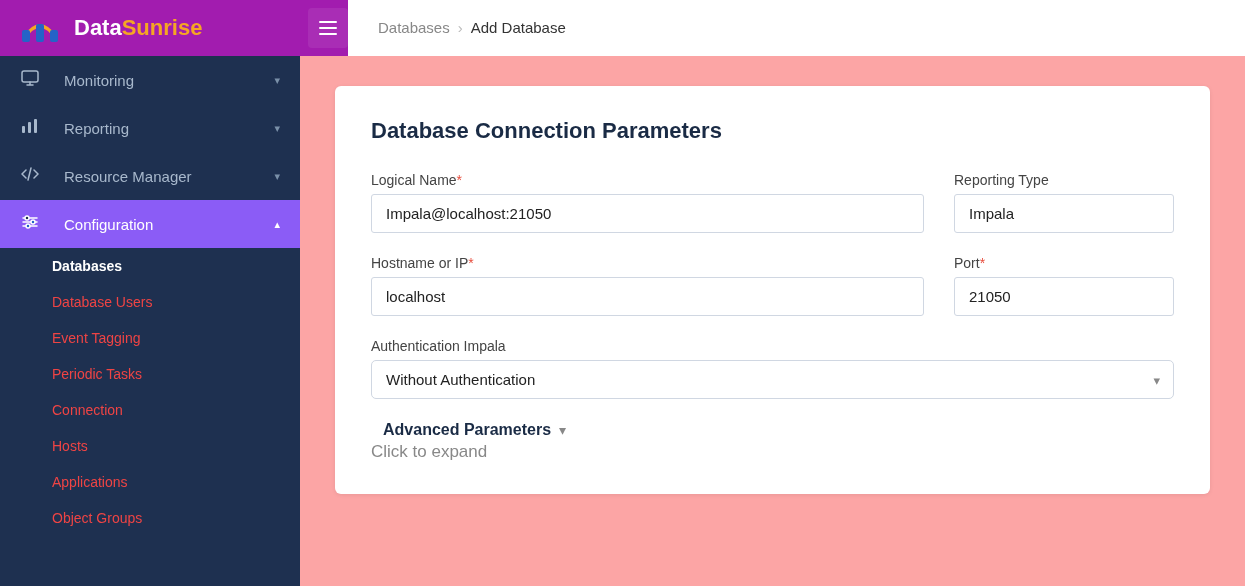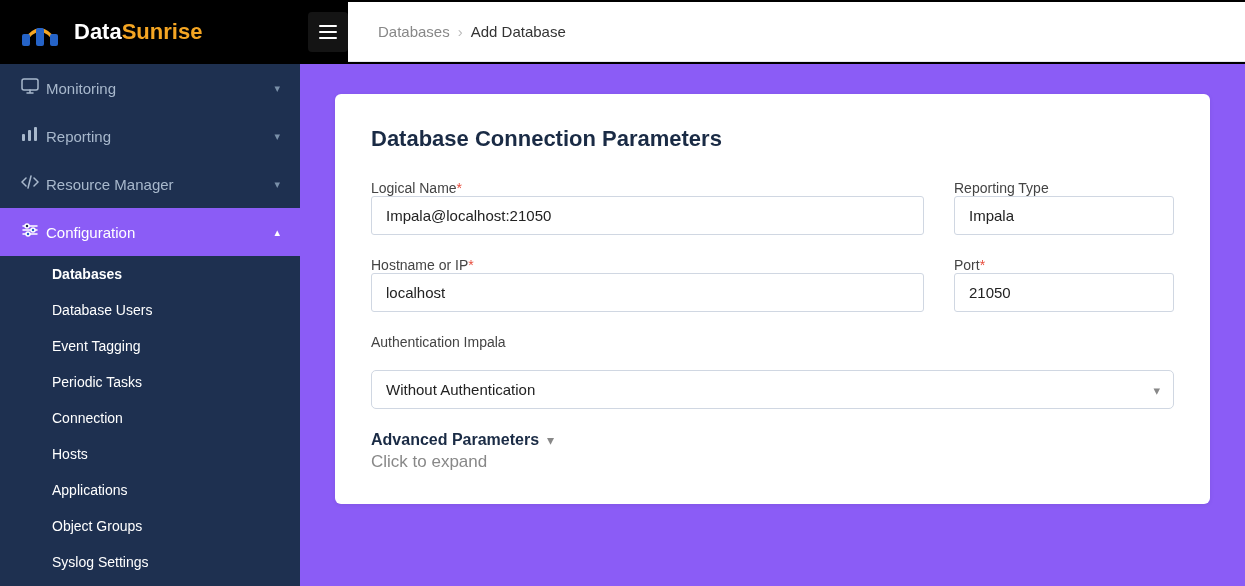--- a/index.html
+++ b/index.html
@@ -2,22 +2,22 @@
 <html><head>
   <meta charset="utf-8">
   <style>
     * { box-sizing: border-box; margin: 0; padding: 0; }
     body { font-family: 'Segoe UI', Arial, sans-serif; display: flex; flex-direction: column; height: 586px; width: 1245px; overflow: hidden; background: #f4f6f9; }
 
     
     .top-bar {
       display: flex;
       align-items: center;
-      height: 64px;
-      background: #000000;
+      height: 56px;
+      background: #a21caf;
       flex-shrink: 0;
     }
     .logo-area {
       width: 300px;
       display: flex;
       align-items: center;
       padding-left: 18px;
       gap: 12px;
     }
     .hamburger-btn {
@@ -76,54 +76,54 @@
       flex-direction: column;
     }
 
     .nav-item {
       display: flex;
       align-items: center;
       padding: 14px 20px;
       color: #a8b8cc;
       cursor: pointer;
       font-size: 15px;
-      gap: 6px;
+      gap: 24px;
       position: relative;
     }
     .nav-item.active {
       background: #8b5cf6;
       color: white;
     }
     .nav-item .nav-icon {
       width: 20px;
       text-align: center;
       font-size: 16px;
       flex-shrink: 0;
     }
     .nav-item .nav-label { flex: 1; font-weight: 500; }
     .nav-item .nav-arrow { font-size: 11px; color: #7a90a8; }
     .nav-item.active .nav-arrow { color: white; }
 
     .nav-sub-item {
       padding: 10px 20px 10px 52px;
-      color: #ffffff;
+      color: #ef4444;
       cursor: pointer;
       font-size: 14px;
     }
     .nav-sub-item.active {
       color: white;
       font-weight: 700;
     }
 
     
     .content-area {
       flex: 1;
       overflow-y: auto;
       padding: 30px 35px;
-      background: #8b5cf6;
+      background: #fca5a5;
     }
 
     .form-card {
       background: white;
       border-radius: 6px;
       padding: 32px 36px;
       box-shadow: 0 1px 4px rgba(0,0,0,0.08);
     }
 
     .form-title {
@@ -136,20 +136,21 @@
     .form-row {
       display: flex;
       gap: 30px;
       margin-bottom: 22px;
       align-items: flex-start;
     }
 
     .form-group {
       display: flex;
       flex-direction: column;
+      gap: 6px;
     }
     .form-group.flex-1 { flex: 1; }
     .form-group.fixed-220 { width: 220px; }
 
     .form-label {
       font-size: 14px;
       color: #444;
       font-weight: 500;
     }
     .form-label .required { color: #e74c3c; }
@@ -160,21 +161,20 @@
       padding: 10px 14px;
       font-size: 15px;
       color: #222;
       outline: none;
       width: 100%;
     }
 
     .form-select-wrapper {
       position: relative;
       width: 100%;
-      margin-top: 20px;
     }
     .form-select {
       width: 100%;
       border: 1.5px solid #d0d7e2;
       border-radius: 5px;
       padding: 10px 40px 10px 14px;
       font-size: 15px;
       color: #222;
       background: white;
       appearance: none;
@@ -191,20 +191,21 @@
       font-size: 13px;
       pointer-events: none;
     }
 
     .advanced-params {
       display: flex;
       align-items: center;
       gap: 8px;
       margin-top: 8px;
       cursor: pointer;
+      margin-left: 12px;
     }
     .advanced-params-title {
       font-size: 16px;
       color: #1a2b45;
       font-weight: 600;
     }
     .advanced-params-arrow {
       color: #888;
       font-size: 14px;
     }
@@ -300,21 +301,20 @@
     </div>
 
     <div class="nav-sub-item active">Databases</div>
     <div class="nav-sub-item">Database Users</div>
     <div class="nav-sub-item">Event Tagging</div>
     <div class="nav-sub-item">Periodic Tasks</div>
     <div class="nav-sub-item">Connection</div>
     <div class="nav-sub-item">Hosts</div>
     <div class="nav-sub-item">Applications</div>
     <div class="nav-sub-item">Object Groups</div>
-    <div class="nav-sub-item">Syslog Settings</div>
   </div>
 
   <div class="content-area">
     <div class="form-card">
       <div class="form-title">Database Connection Parameters</div>
 
       <div class="form-row">
         <div class="form-group flex-1">
           <label class="form-label">
             <span>Logical Name</span><span class="required">*</span>

